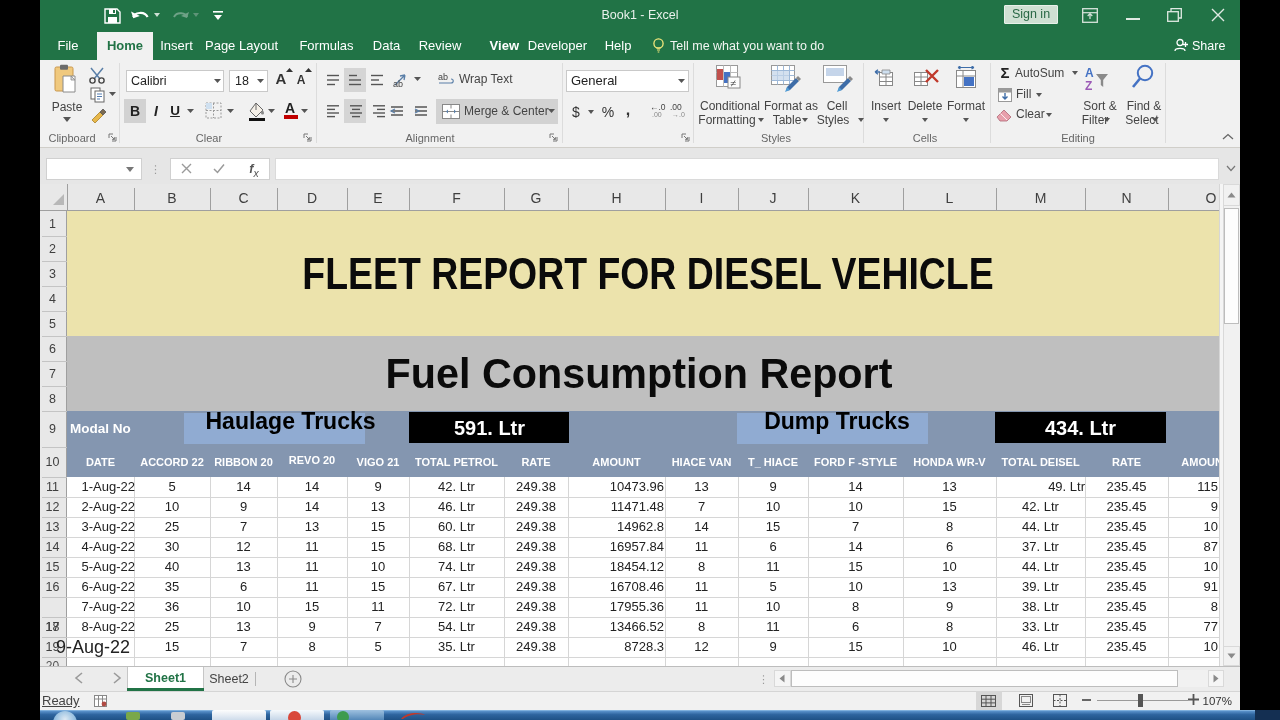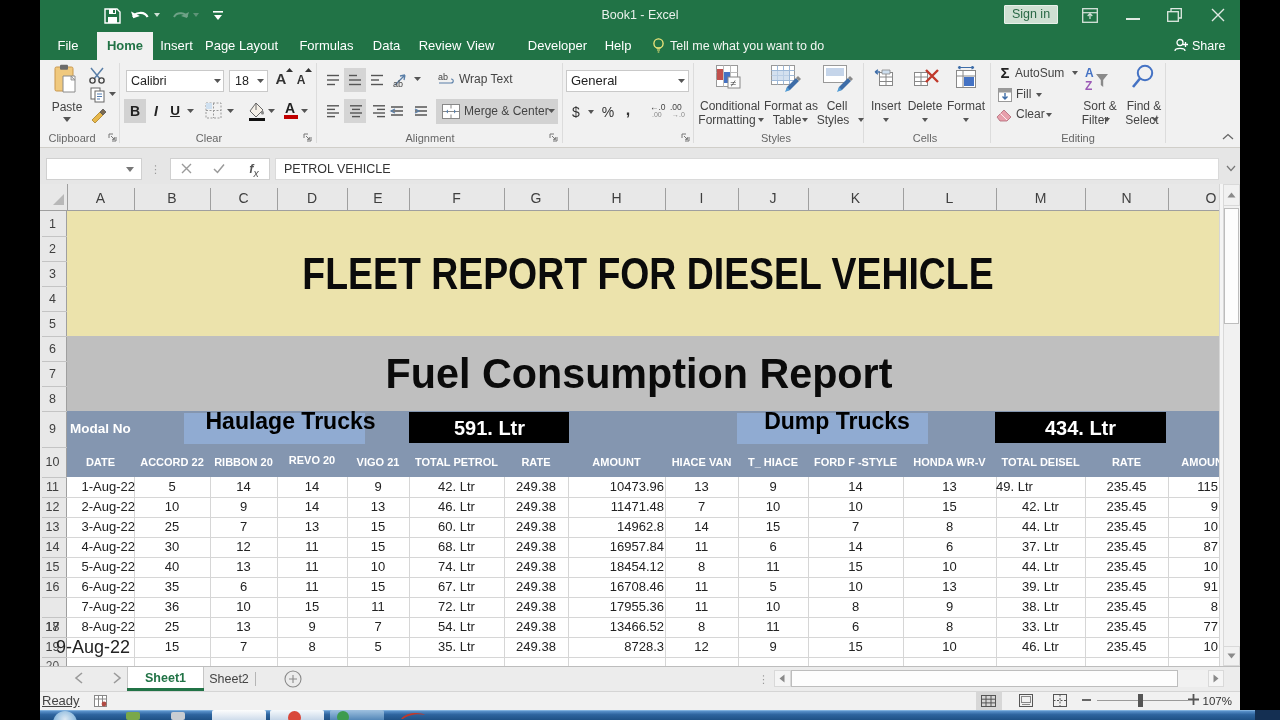--- a/index.html
+++ b/index.html
@@ -53,21 +53,21 @@
       <path d="M1 1 L13 13 M13 1 L1 13" stroke="#dfe9e2" stroke-width="1.4"></path>
     </svg>
 <div class="a" style="left:97px;top:32px;width:56px;height:28px;background:#f1f1f1;"></div>
 <div class="a" style="left:46px;top:33px;width:44px;height:26px;font-size:13px;color:#fff;font-weight:normal;text-align:center;line-height:26px;white-space:nowrap;">File</div>
 <div class="a" style="left:97px;top:33px;width:56px;height:26px;font-size:13px;color:#217346;font-weight:bold;text-align:center;line-height:26px;white-space:nowrap;">Home</div>
 <div class="a" style="left:153px;top:33px;width:47px;height:26px;font-size:13px;color:#fff;font-weight:normal;text-align:center;line-height:26px;white-space:nowrap;">Insert</div>
 <div class="a" style="left:200px;top:33px;width:83px;height:26px;font-size:13px;color:#fff;font-weight:normal;text-align:center;line-height:26px;white-space:nowrap;">Page Layout</div>
 <div class="a" style="left:290px;top:33px;width:73px;height:26px;font-size:13px;color:#fff;font-weight:normal;text-align:center;line-height:26px;white-space:nowrap;">Formulas</div>
 <div class="a" style="left:362px;top:33px;width:49px;height:26px;font-size:13px;color:#fff;font-weight:normal;text-align:center;line-height:26px;white-space:nowrap;">Data</div>
 <div class="a" style="left:410px;top:33px;width:60px;height:26px;font-size:13px;color:#fff;font-weight:normal;text-align:center;line-height:26px;white-space:nowrap;">Review</div>
-<div class="a" style="left:455px;top:33px;width:51px;height:26px;font-size:13px;color:#fff;font-weight:normal;text-align:center;line-height:26px;white-space:nowrap;">View</div>
+<div class="a" style="left:468px;top:33px;width:51px;height:26px;font-size:13px;color:#fff;font-weight:bold;text-align:right;line-height:26px;white-space:nowrap;">View</div>
 <div class="a" style="left:520px;top:33px;width:75px;height:26px;font-size:13px;color:#fff;font-weight:normal;text-align:center;line-height:26px;white-space:nowrap;">Developer</div>
 <div class="a" style="left:593px;top:33px;width:50px;height:26px;font-size:13px;color:#fff;font-weight:normal;text-align:center;line-height:26px;white-space:nowrap;">Help</div>
 <svg class="a" style="left:652px;top:38px;" width="13" height="15" viewBox="0 0 13 15">
       <circle cx="6.5" cy="5.5" r="4.6" fill="none" stroke="#f5e97c" stroke-width="1.3"></circle>
       <path d="M4.5 10 L8.5 10 M5 12 L8 12 M5.7 14 L7.3 14" stroke="#f5e97c" stroke-width="1.2"></path>
     </svg>
 <div class="a" style="left:670px;top:33px;width:170px;height:26px;font-size:12.5px;color:#f2f6f2;font-weight:normal;text-align:left;line-height:26px;white-space:nowrap;">Tell me what you want to do</div>
 <svg class="a" style="left:1174px;top:38px;" width="15" height="15" viewBox="0 0 15 15">
       <circle cx="6" cy="4.5" r="3" fill="none" stroke="#fff" stroke-width="1.3"></circle>
       <path d="M1 13 C1 9.5,11 9.5,11 13" fill="none" stroke="#fff" stroke-width="1.3"></path>
@@ -382,21 +382,20 @@
 <div class="a" style="left:150px;top:158px;width:10px;height:22px;font-size:11px;color:#999;font-weight:normal;text-align:center;line-height:22px;white-space:nowrap;">⋮</div>
 <div class="a" style="left:170px;top:158px;width:100px;height:22px;background:#fff;border:1px solid #d0d0d0;"></div>
 <svg class="a" style="left:181px;top:163px;" width="11" height="11" viewBox="0 0 11 11">
       <path d="M1 1 L10 10 M10 1 L1 10" stroke="#9a9a9a" stroke-width="1.4"></path>
     </svg>
 <svg class="a" style="left:213px;top:163px;" width="12" height="11" viewBox="0 0 12 11">
       <path d="M1 6 L4.5 9.5 L11 1.5" stroke="#9a9a9a" stroke-width="1.5" fill="none"></path>
     </svg>
 <div class="a" style="left:245px;top:158px;width:18px;height:22px;font-size:12.5px;color:#555;font-weight:normal;text-align:center;line-height:22px;white-space:nowrap;"><i><b>f</b><sub>x</sub></i></div>
 <div class="a" style="left:275px;top:158px;width:944px;height:22px;background:#fff;border:1px solid #dadada;"></div>
-<div class="a" style="left:284px;top:159px;width:300px;height:20px;font-size:12.5px;color:#333;font-weight:normal;text-align:left;line-height:20px;white-space:nowrap;">PETROL VEHICLE</div>
 <svg class="a" style="left:1226px;top:165px;" width="10" height="7" viewBox="0 0 10 7">
       <path d="M1 1 L5 5.5 L9 1" stroke="#777" stroke-width="1.2" fill="none"></path>
     </svg>
 
 <div class="a" style="left:40px;top:184px;width:1179px;height:27px;background:#e8e8e8;border-bottom:1px solid #9f9f9f;"></div>
 <svg class="a" style="left:52px;top:193px;" width="13" height="13" viewBox="0 0 13 13">
       <path d="M12 1 L12 12 L1 12 Z" fill="#b8b8b8"></path>
     </svg>
 <div class="a" style="left:80.5px;top:186px;width:40px;height:24px;font-size:14px;color:#3f3f3f;font-weight:normal;text-align:center;line-height:24px;white-space:nowrap;">A</div>
 <div class="a" style="left:152.0px;top:186px;width:40px;height:24px;font-size:14px;color:#3f3f3f;font-weight:normal;text-align:center;line-height:24px;white-space:nowrap;">B</div>
@@ -528,21 +527,21 @@
 <div class="a" style="left:210px;top:478px;width:67px;height:18px;font-size:13px;color:#222;font-weight:normal;text-align:center;line-height:18px;white-space:nowrap;">14</div>
 <div class="a" style="left:277px;top:478px;width:70px;height:18px;font-size:13px;color:#222;font-weight:normal;text-align:center;line-height:18px;white-space:nowrap;">14</div>
 <div class="a" style="left:347px;top:478px;width:62px;height:18px;font-size:13px;color:#222;font-weight:normal;text-align:center;line-height:18px;white-space:nowrap;">9</div>
 <div class="a" style="left:409px;top:478px;width:95px;height:18px;font-size:13px;color:#222;font-weight:normal;text-align:center;line-height:18px;white-space:nowrap;">42. Ltr</div>
 <div class="a" style="left:504px;top:478px;width:64px;height:18px;font-size:13px;color:#222;font-weight:normal;text-align:center;line-height:18px;white-space:nowrap;">249.38</div>
 <div class="a" style="left:568px;top:478px;width:96px;height:18px;font-size:13px;color:#222;font-weight:normal;text-align:right;line-height:18px;white-space:nowrap;">10473.96</div>
 <div class="a" style="left:665px;top:478px;width:73px;height:18px;font-size:13px;color:#222;font-weight:normal;text-align:center;line-height:18px;white-space:nowrap;">13</div>
 <div class="a" style="left:738px;top:478px;width:70px;height:18px;font-size:13px;color:#222;font-weight:normal;text-align:center;line-height:18px;white-space:nowrap;">9</div>
 <div class="a" style="left:808px;top:478px;width:95px;height:18px;font-size:13px;color:#222;font-weight:normal;text-align:center;line-height:18px;white-space:nowrap;">14</div>
 <div class="a" style="left:903px;top:478px;width:93px;height:18px;font-size:13px;color:#222;font-weight:normal;text-align:center;line-height:18px;white-space:nowrap;">13</div>
-<div class="a" style="left:996px;top:478px;width:89px;height:18px;font-size:13px;color:#222;font-weight:normal;text-align:left;line-height:18px;white-space:nowrap;">49. Ltr</div>
+<div class="a" style="left:996px;top:478px;width:89px;height:18px;font-size:13px;color:#222;font-weight:normal;text-align:right;line-height:18px;white-space:nowrap;">49. Ltr</div>
 <div class="a" style="left:1085px;top:478px;width:83px;height:18px;font-size:13px;color:#222;font-weight:normal;text-align:center;line-height:18px;white-space:nowrap;">235.45</div>
 <div class="a" style="left:1168px;top:478px;width:50px;height:18px;font-size:13px;color:#222;font-weight:normal;text-align:right;line-height:18px;white-space:nowrap;">115</div>
 <div class="a" style="left:67px;top:498px;width:68px;height:18px;font-size:13px;color:#222;font-weight:normal;text-align:right;line-height:18px;white-space:nowrap;">2-Aug-22</div>
 <div class="a" style="left:134px;top:498px;width:76px;height:18px;font-size:13px;color:#222;font-weight:normal;text-align:center;line-height:18px;white-space:nowrap;">10</div>
 <div class="a" style="left:210px;top:498px;width:67px;height:18px;font-size:13px;color:#222;font-weight:normal;text-align:center;line-height:18px;white-space:nowrap;">9</div>
 <div class="a" style="left:277px;top:498px;width:70px;height:18px;font-size:13px;color:#222;font-weight:normal;text-align:center;line-height:18px;white-space:nowrap;">14</div>
 <div class="a" style="left:347px;top:498px;width:62px;height:18px;font-size:13px;color:#222;font-weight:normal;text-align:center;line-height:18px;white-space:nowrap;">13</div>
 <div class="a" style="left:409px;top:498px;width:95px;height:18px;font-size:13px;color:#222;font-weight:normal;text-align:center;line-height:18px;white-space:nowrap;">46. Ltr</div>
 <div class="a" style="left:504px;top:498px;width:64px;height:18px;font-size:13px;color:#222;font-weight:normal;text-align:center;line-height:18px;white-space:nowrap;">249.38</div>
 <div class="a" style="left:568px;top:498px;width:96px;height:18px;font-size:13px;color:#222;font-weight:normal;text-align:right;line-height:18px;white-space:nowrap;">11471.48</div>

